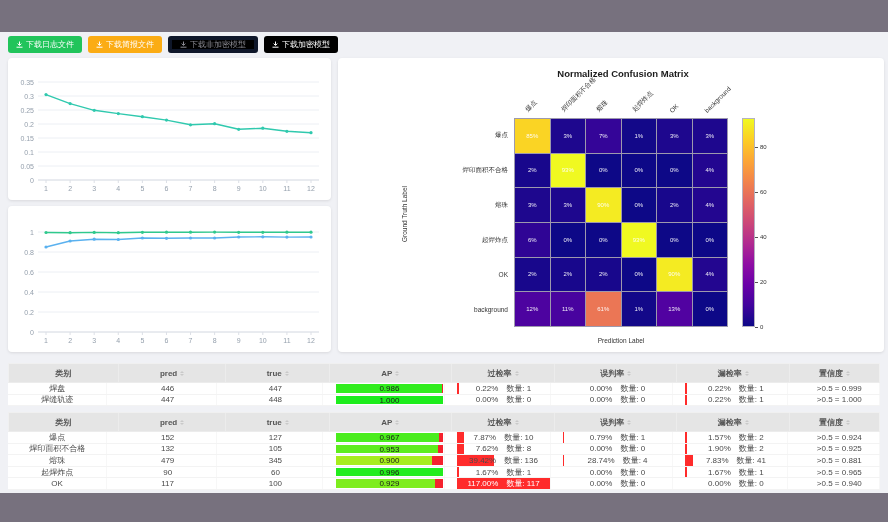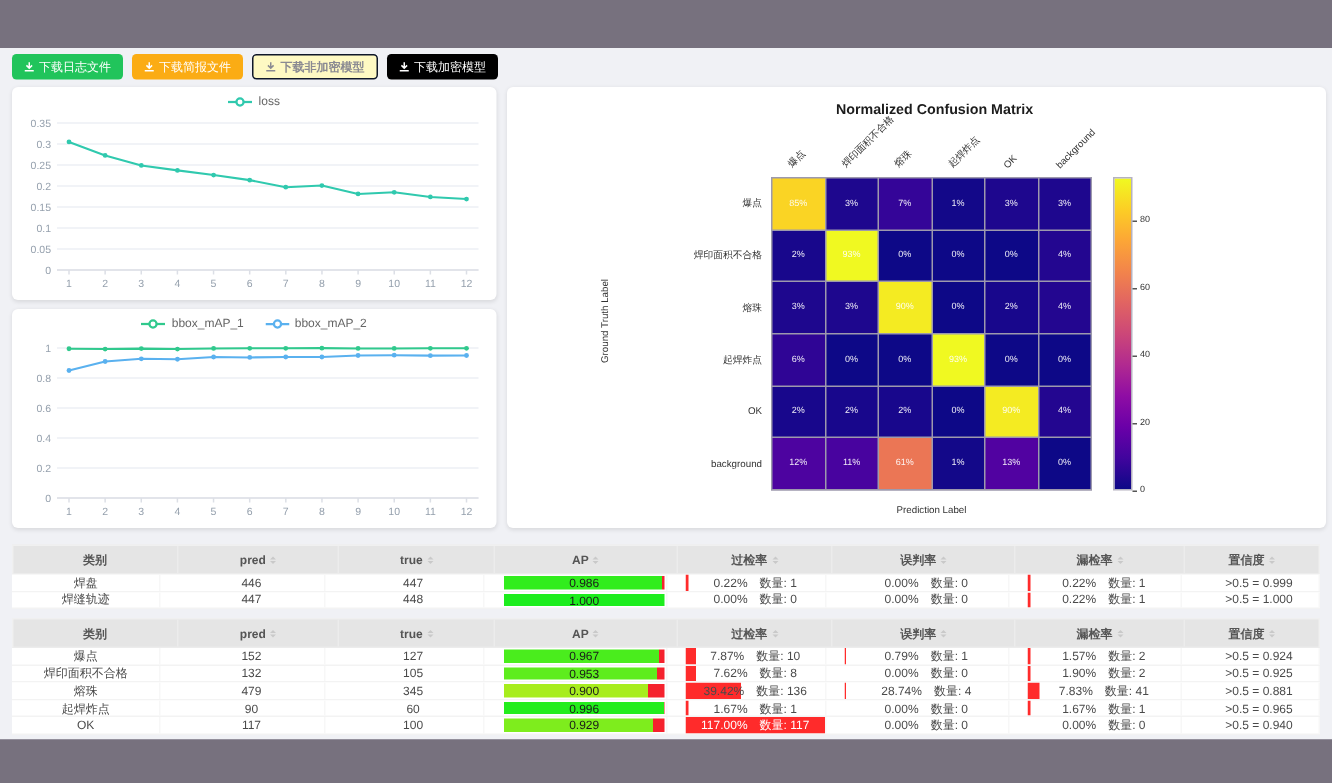--- a/index.html
+++ b/index.html
@@ -3,21 +3,21 @@
 <meta charset="utf-8">
 <style>
   html,body{margin:0;padding:0;background:#565060;}
   *{box-sizing:border-box;font-family:"Liberation Sans","DejaVu Sans",sans-serif;}
   .frame{position:relative;width:888px;height:522px;margin:0 auto;background:#77717e;overflow:hidden;}
   .content{position:absolute;left:0;top:32px;width:888px;height:461px;background:#f0f1f5;}
   .toolbar{position:absolute;left:8px;top:4px;display:flex;gap:6px;}
   .btn{height:17px;padding:0 8px;border-radius:3px;font-size:8px;display:inline-flex;align-items:center;gap:3px;border:none;color:#fff;cursor:pointer;white-space:nowrap;}
   .btn.green{background:#21c45b;}
   .btn.orange{background:#fbac14;}
-  .btn.plain{background:#fef9c3;color:#8a8a92;border:1px solid #0f172a;font-weight:bold;}
+  .btn.plain{background:#000000;color:#8a8a92;border:4px solid #0f172a;}
   .btn.gray{background:#000000;}
   .card{position:absolute;background:#fff;border-radius:4px;box-shadow:0 1px 3px rgba(0,0,0,.10);}
   #loss-card{left:8px;top:26px;width:323px;height:142px;}
   #map-card{left:8px;top:174px;width:323px;height:146px;}
   #matrix-card{left:338px;top:26px;width:546px;height:294px;}
   .legend-row{position:absolute;left:0;right:0;top:5px;display:flex;justify-content:center;gap:14px;align-items:center;}
   .legend-item{display:inline-flex;align-items:center;gap:4px;font-size:8px;color:#666;cursor:pointer;}
   .cm-title{position:absolute;left:160px;width:250px;top:10px;text-align:center;font-size:9.5px;font-weight:bold;color:#1c1c1c;}
   .cm-grid{position:absolute;left:176px;top:60px;width:214px;height:209px;display:grid;grid-template-columns:repeat(6,1fr);grid-template-rows:repeat(6,1fr);gap:1px;background:#9d99ad;border:1px solid #9d99ad;}
   .cm-cell{display:flex;align-items:center;justify-content:center;font-size:6px;color:rgba(255,255,255,.92);}
@@ -80,31 +80,20 @@
           <span style="display: inline-flex;">
             <svg width="7" height="7" viewBox="0 0 7 7">
               <path d="M3.5 0.5 V4 M1.6 2.6 L3.5 4.4 L5.4 2.6 M0.5 6.2 H6.5" fill="none" stroke="currentColor" stroke-width="1"></path>
             </svg>
           </span>
           <span>下载加密模型</span>
         </button>
       </div>
 
     <div class="card" id="loss-card">
-      <div class="legend-row" id="loss-legend">
-          <div class="legend-item">
-            <span style="display: inline-flex;">
-              <svg width="16" height="8" viewBox="0 0 16 8">
-                <path d="M0 4 H16" stroke="#30c9ae" stroke-width="1.5"></path>
-                <circle cx="8" cy="4" r="2.4" fill="#fff" stroke="#30c9ae" stroke-width="1.5"></circle>
-              </svg>
-            </span>
-            <span>loss</span>
-          </div>
-        </div>
       <svg id="loss-svg" width="323" height="142">
           <line x1="30" y1="122" x2="311" y2="122" stroke="#eceff4" stroke-width="1"></line>
           <text x="26" y="124.5" text-anchor="end" font-size="7" fill="#95a0ad">0</text>
           <line x1="30" y1="108" x2="311" y2="108" stroke="#eceff4" stroke-width="1"></line>
           <text x="26" y="110.5" text-anchor="end" font-size="7" fill="#95a0ad">0.05</text>
           <line x1="30" y1="94" x2="311" y2="94" stroke="#eceff4" stroke-width="1"></line>
           <text x="26" y="96.5" text-anchor="end" font-size="7" fill="#95a0ad">0.1</text>
           <line x1="30" y1="80" x2="311" y2="80" stroke="#eceff4" stroke-width="1"></line>
           <text x="26" y="82.5" text-anchor="end" font-size="7" fill="#95a0ad">0.15</text>
           <line x1="30" y1="66" x2="311" y2="66" stroke="#eceff4" stroke-width="1"></line>
@@ -150,40 +139,20 @@
           <circle cx="182.5" cy="66.8" r="1.6" fill="#30c9ae"></circle>
           <circle cx="206.6" cy="65.7" r="1.6" fill="#30c9ae"></circle>
           <circle cx="230.7" cy="71.3" r="1.6" fill="#30c9ae"></circle>
           <circle cx="254.8" cy="70.2" r="1.6" fill="#30c9ae"></circle>
           <circle cx="278.9" cy="73.3" r="1.6" fill="#30c9ae"></circle>
           <circle cx="303.0" cy="74.7" r="1.6" fill="#30c9ae"></circle>
         </svg>
     </div>
 
     <div class="card" id="map-card">
-      <div class="legend-row" id="map-legend">
-          <div class="legend-item">
-            <span style="display: inline-flex;">
-              <svg width="16" height="8" viewBox="0 0 16 8">
-                <path d="M0 4 H16" stroke="#30c98d" stroke-width="1.5"></path>
-                <circle cx="8" cy="4" r="2.4" fill="#fff" stroke="#30c98d" stroke-width="1.5"></circle>
-              </svg>
-            </span>
-            <span>bbox_mAP_1</span>
-          </div>
-          <div class="legend-item">
-            <span style="display: inline-flex;">
-              <svg width="16" height="8" viewBox="0 0 16 8">
-                <path d="M0 4 H16" stroke="#5ab1ef" stroke-width="1.5"></path>
-                <circle cx="8" cy="4" r="2.4" fill="#fff" stroke="#5ab1ef" stroke-width="1.5"></circle>
-              </svg>
-            </span>
-            <span>bbox_mAP_2</span>
-          </div>
-        </div>
       <svg id="map-svg" width="323" height="146">
           <line x1="30" y1="126" x2="311" y2="126" stroke="#eceff4" stroke-width="1"></line>
           <text x="26" y="128.5" text-anchor="end" font-size="7" fill="#95a0ad">0</text>
           <line x1="30" y1="106" x2="311" y2="106" stroke="#eceff4" stroke-width="1"></line>
           <text x="26" y="108.5" text-anchor="end" font-size="7" fill="#95a0ad">0.2</text>
           <line x1="30" y1="86" x2="311" y2="86" stroke="#eceff4" stroke-width="1"></line>
           <text x="26" y="88.5" text-anchor="end" font-size="7" fill="#95a0ad">0.4</text>
           <line x1="30" y1="66" x2="311" y2="66" stroke="#eceff4" stroke-width="1"></line>
           <text x="26" y="68.5" text-anchor="end" font-size="7" fill="#95a0ad">0.6</text>
           <line x1="30" y1="46" x2="311" y2="46" stroke="#eceff4" stroke-width="1"></line>

